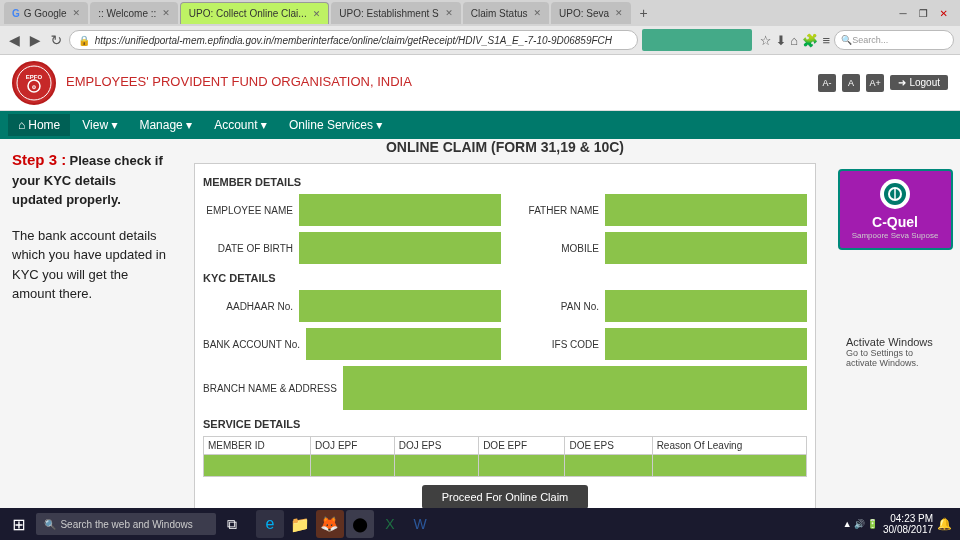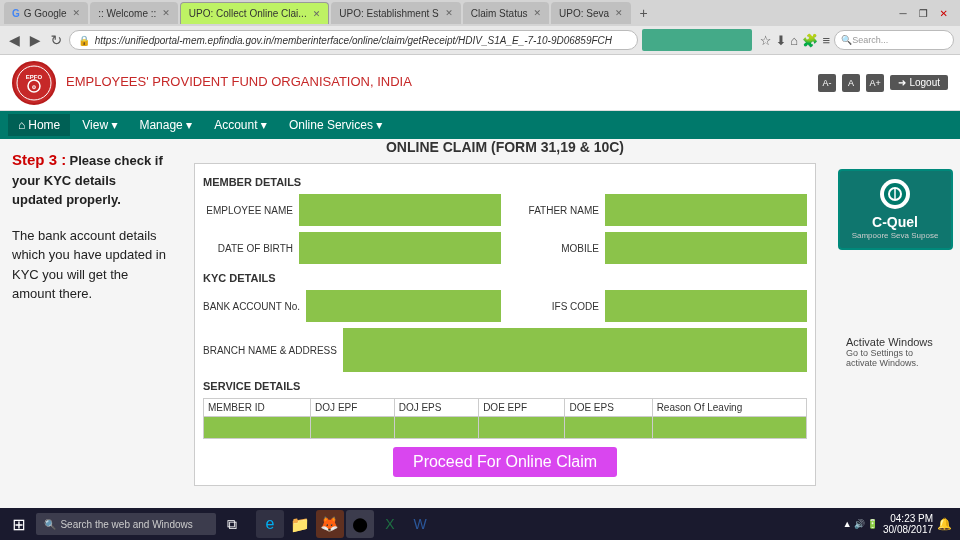--- a/index.html
+++ b/index.html
@@ -305,44 +305,44 @@
     }
     .data-table td {
       border: 1px solid #ccc;
       padding: 2px 4px;
     }
     .table-green-row td {
       background: #8bc34a;
       height: 22px;
     }
     .proceed-btn {
-      background: #d946ef;
+      background: #404040;
       color: white;
       border: none;
       padding: 6px 20px;
-      font-size: 16px;
+      font-size: 11px;
       cursor: pointer;
       border-radius: 3px;
       margin-top: 8px;
       display: block;
       margin-left: auto;
       margin-right: auto;
     }
 
     
     .right-panel {
       width: 130px;
       padding: 10px;
       background: #f5f5f5;
       display: flex;
       flex-direction: column;
       align-items: center;
     }
     .cquel-box {
-      background: #0f766e;
+      background: #a21caf;
       border: 2px solid #00897b;
       padding: 8px 10px;
       border-radius: 4px;
       display: flex;
       flex-direction: column;
       align-items: center;
       margin-top: 20px;
       width: 115px;
     }
     .cquel-logo {
@@ -577,20 +577,30 @@
             <div class="field-value"></div>
           </div>
           <div class="field-group">
             <span class="field-label">MOBILE</span>
             <div class="field-value"></div>
           </div>
         </div>
 
         <div class="section-header" style="margin-top:8px;">KYC DETAILS</div>
 
+        <div class="form-row">
+          <div class="field-group">
+            <span class="field-label">AADHAAR No.</span>
+            <div class="field-value"></div>
+          </div>
+          <div class="field-group">
+            <span class="field-label">PAN No.</span>
+            <div class="field-value"></div>
+          </div>
+        </div>
 
         <div class="form-row">
           <div class="field-group">
             <span class="field-label">BANK ACCOUNT No.</span>
             <div class="field-value"></div>
           </div>
           <div class="field-group">
             <span class="field-label">IFS CODE</span>
             <div class="field-value"></div>
           </div>

